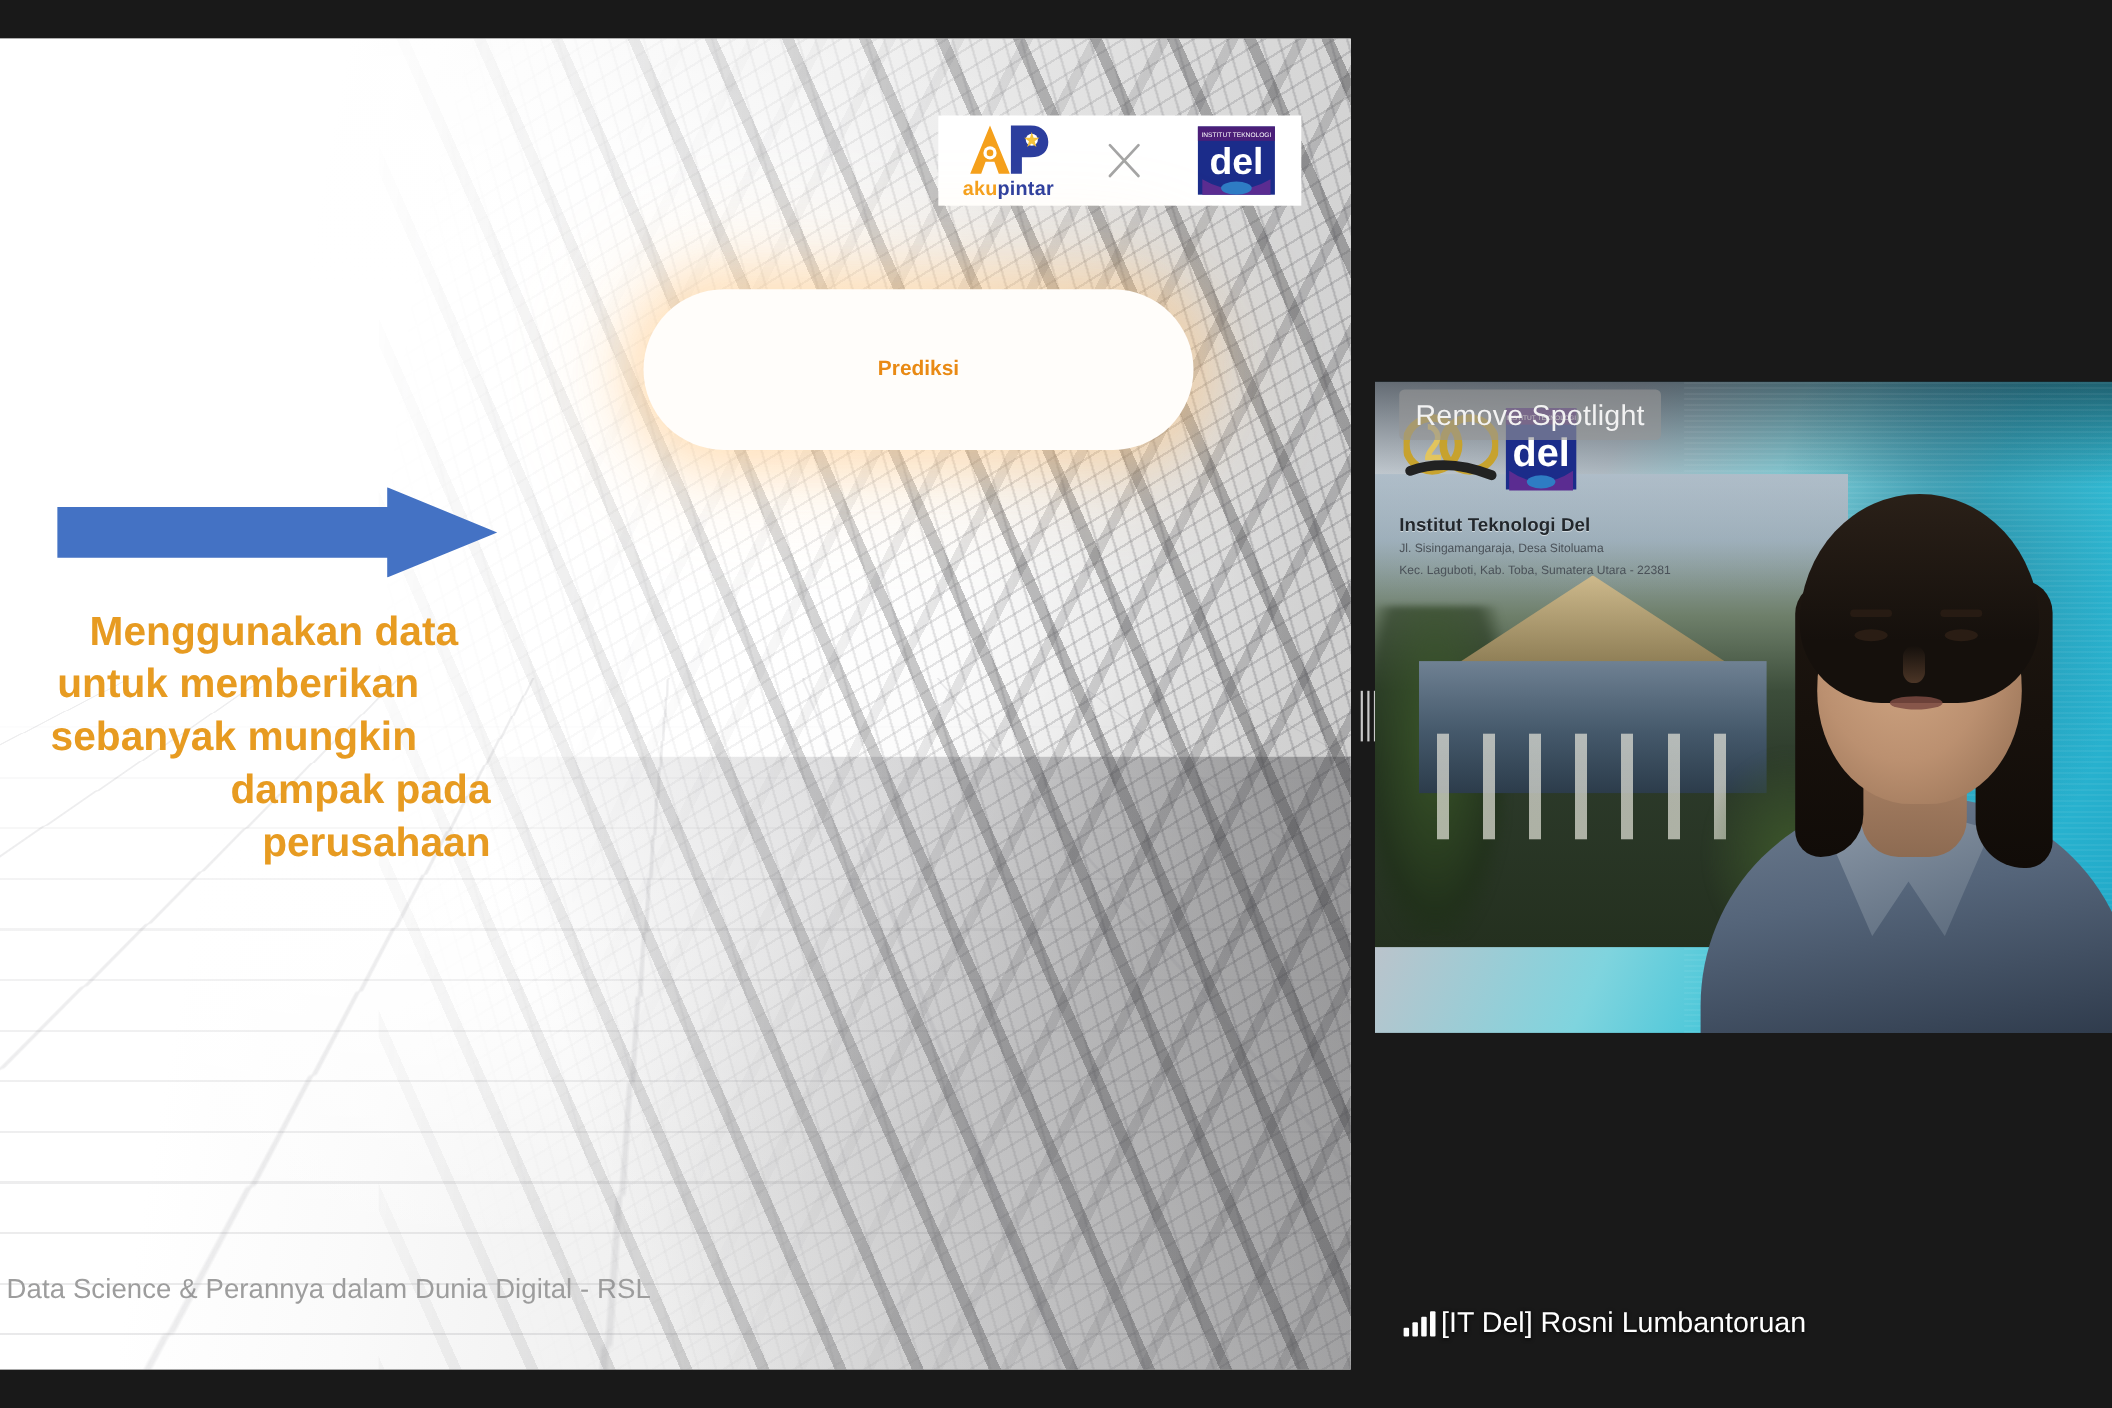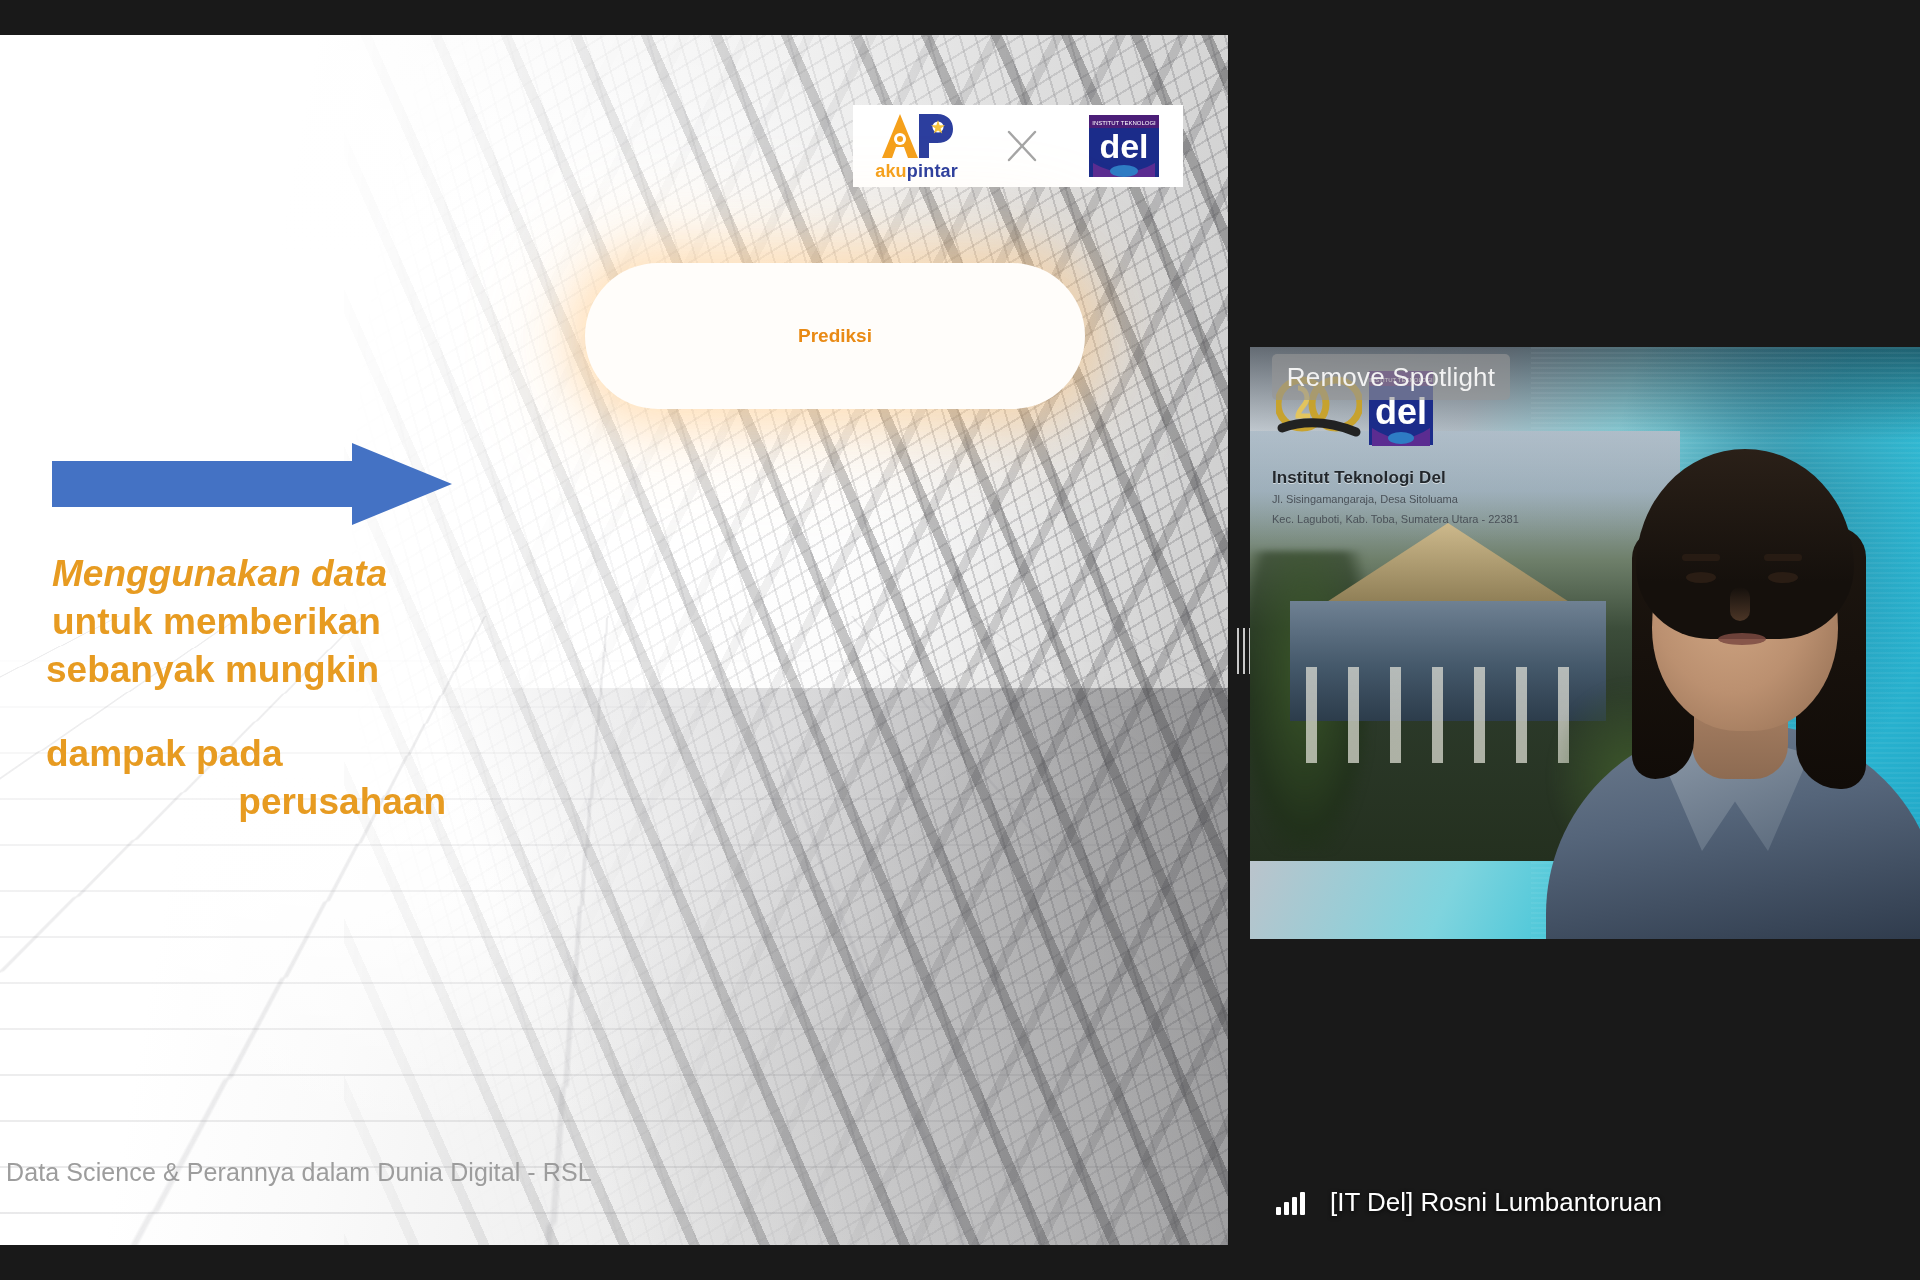--- a/index.html
+++ b/index.html
@@ -94,24 +94,24 @@
 
   
   .arrow{ position:absolute; left:52px; top:408px; width:400px; height:82px; }
 
   
   .left-text{
     position:absolute; left:46px; top:515px; width:400px;
     color:#E79B21; font-weight:bold; font-size:37px; line-height:1.30;
     text-align:center;
   }
-  .left-text .l1{ text-align:left; padding-left:6px;font-style:italic; }
+  .left-text .l1{ text-align:center; padding-left:6px; }
   .left-text .l2{ text-align:left; padding-left:6px; }
   .left-text .l3{ text-align:left; padding-left:0px; }
-  .left-text .l4{ text-align:left;margin-top:36px; }
+  .left-text .l4{ text-align:right; }
   .left-text .l5{ text-align:right; }
 
   
   .slide-footer{
     position:absolute; left:6px; bottom:58px; color:#9d9d9d; font-size:25px; letter-spacing:.1px;
   }
   .slide-number{
     position:absolute; right:268px; bottom:58px; color:#b9b9b9; font-size:20px; opacity:.55;
   }
 
@@ -229,21 +229,21 @@
   .anniv{ position:absolute; left:4px; top:2px; width:86px; height:78px; opacity:.95; }
   .del-badge{ position:absolute; left:96px; top:2px; width:66px; height:78px; }
   .itdel-name{
     margin-top:8px; font-size:17px; font-weight:bold; color:#22272c;
     text-shadow:0 1px 0 rgba(255,255,255,.55); letter-spacing:.1px;
   }
   .itdel-addr{ margin-top:4px; font-size:11px; color:#4a5158; line-height:1.45; }
 
   
   .name-label{
-    position:absolute; left:1276px; bottom:62px; display:flex; align-items:center; gap:25px;
+    position:absolute; left:1276px; bottom:62px; display:flex; align-items:center; gap:5px;
     color:#ffffff; font-size:26px; text-shadow:0 1px 4px rgba(0,0,0,.85); white-space:nowrap;
   }
   .bars{ display:flex; align-items:flex-end; gap:3px; height:24px; }
   .bars i{ display:block; width:5px; background:#ffffff; border-radius:1px; }
   .bars i:nth-child(1){ height:8px; }
   .bars i:nth-child(2){ height:13px; }
   .bars i:nth-child(3){ height:18px; }
   .bars i:nth-child(4){ height:23px; }
 </style>
 </head>

